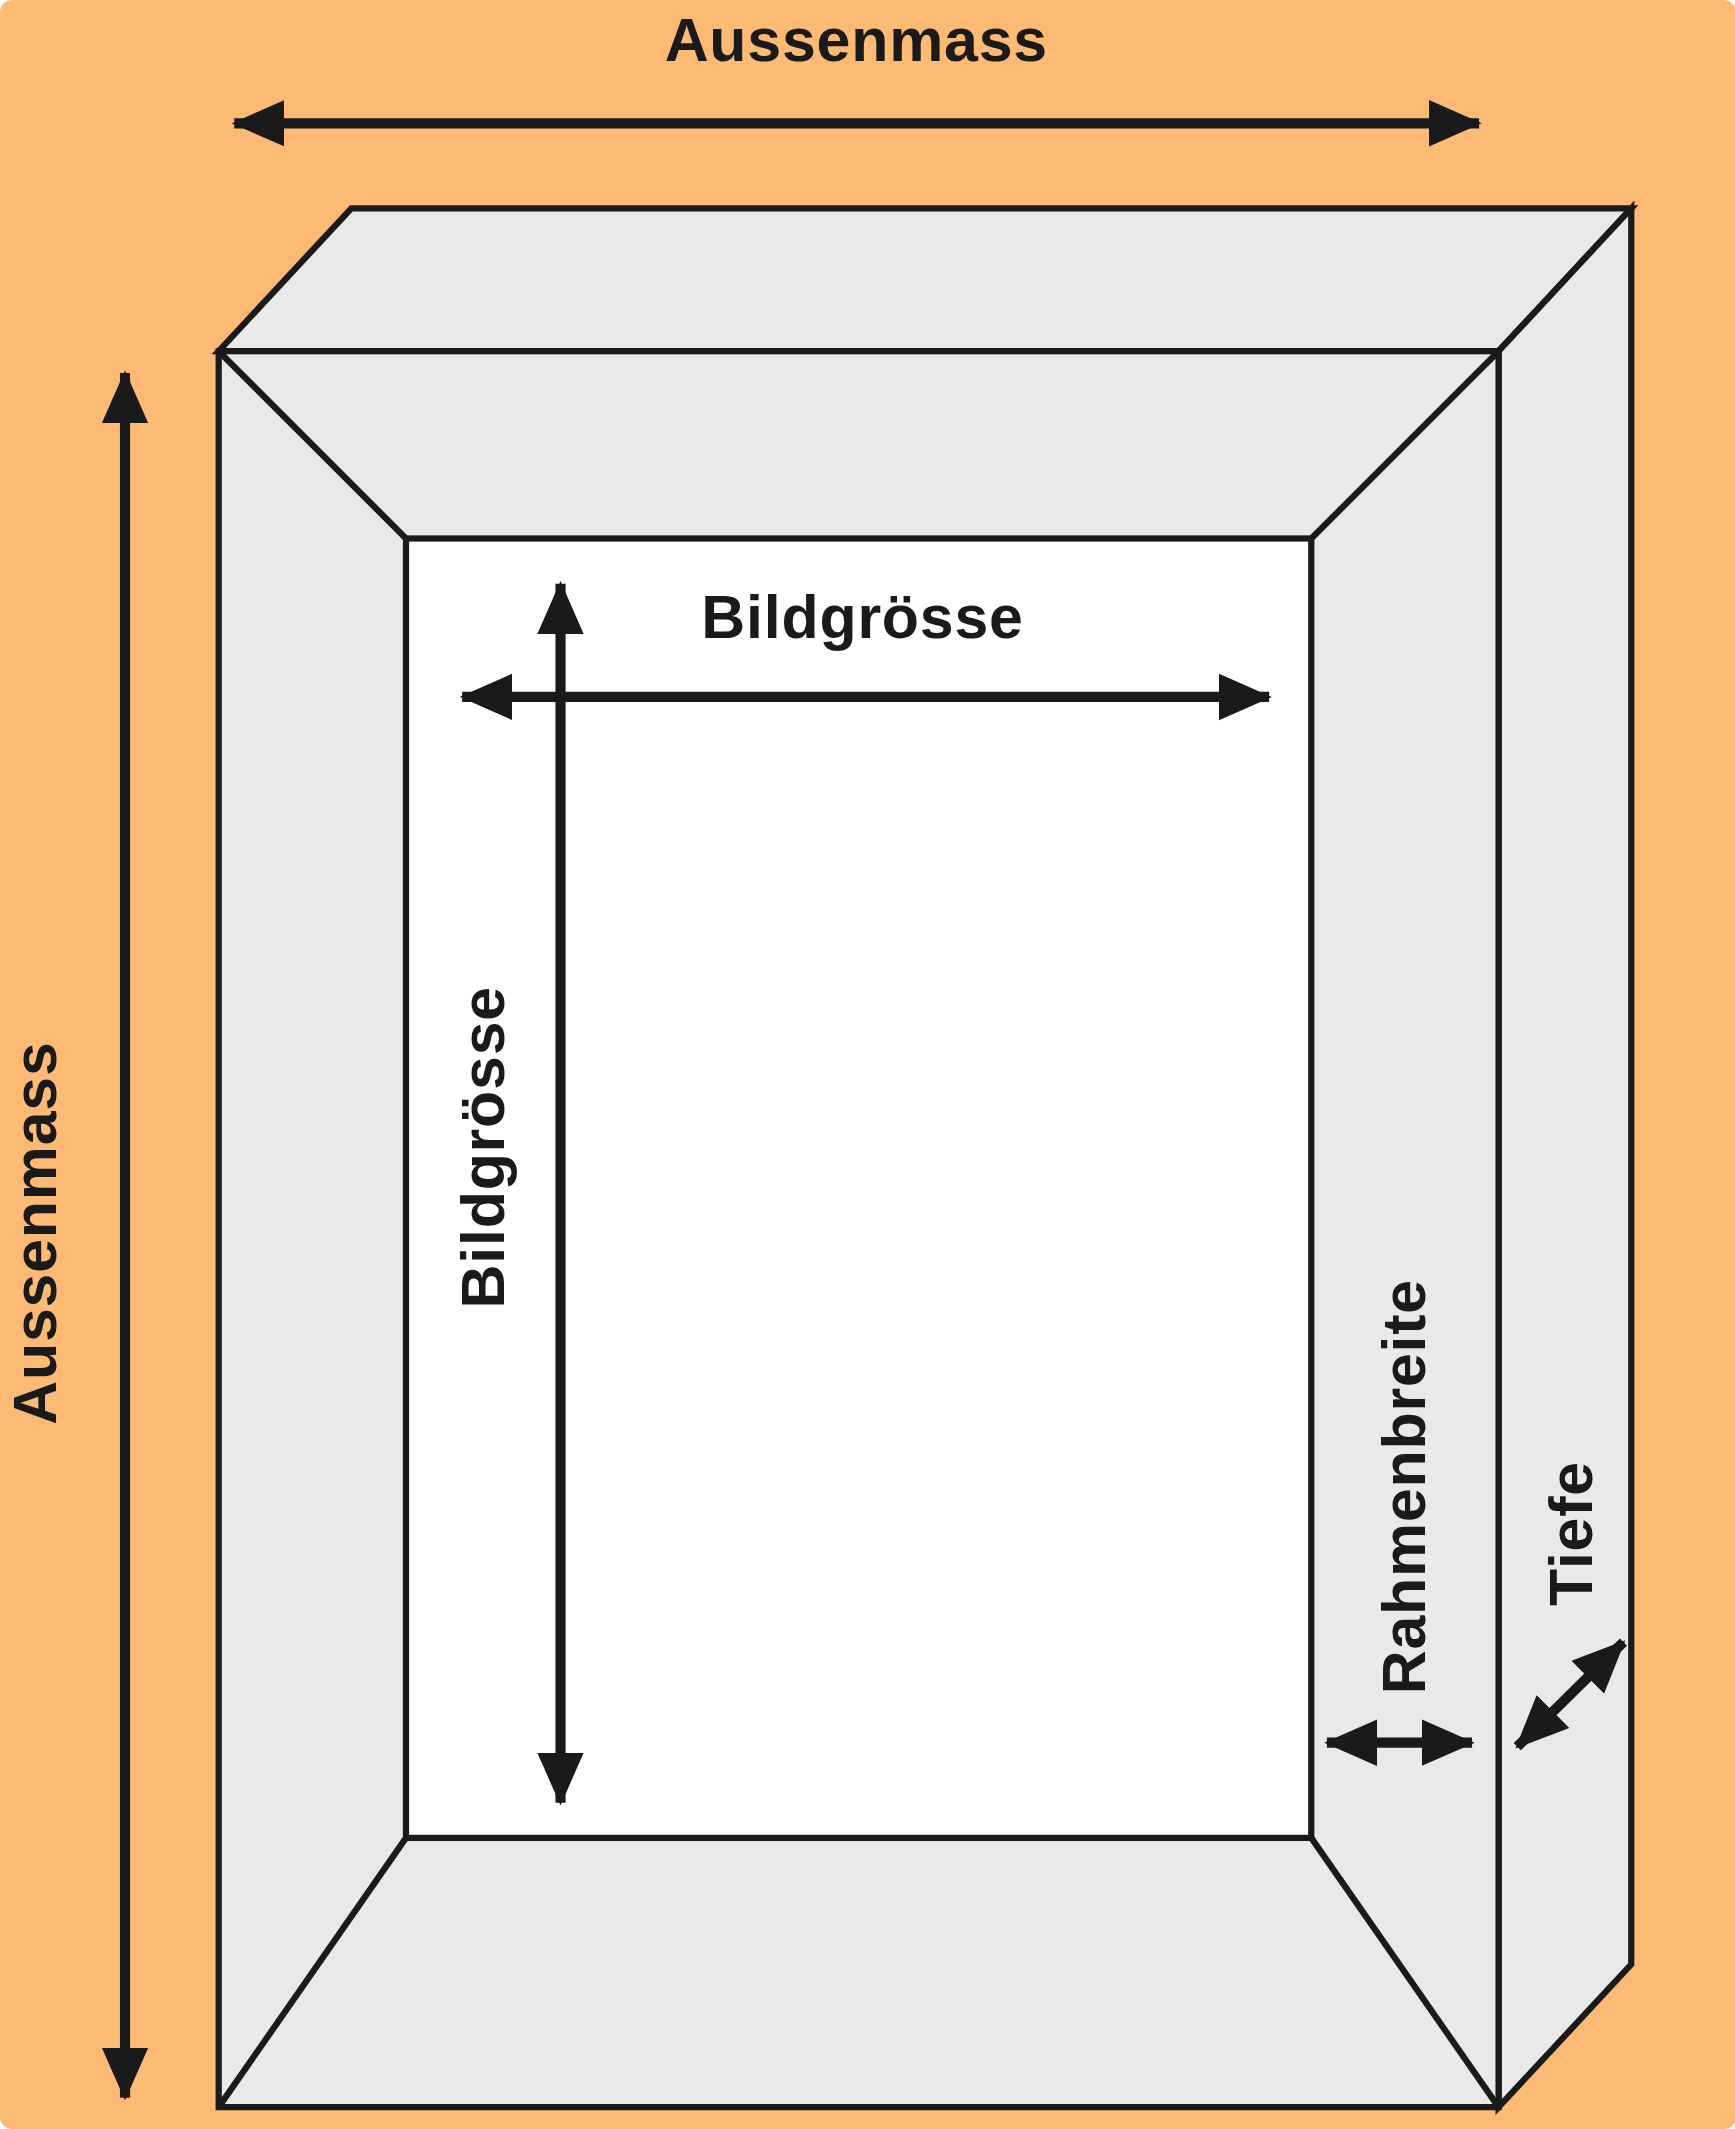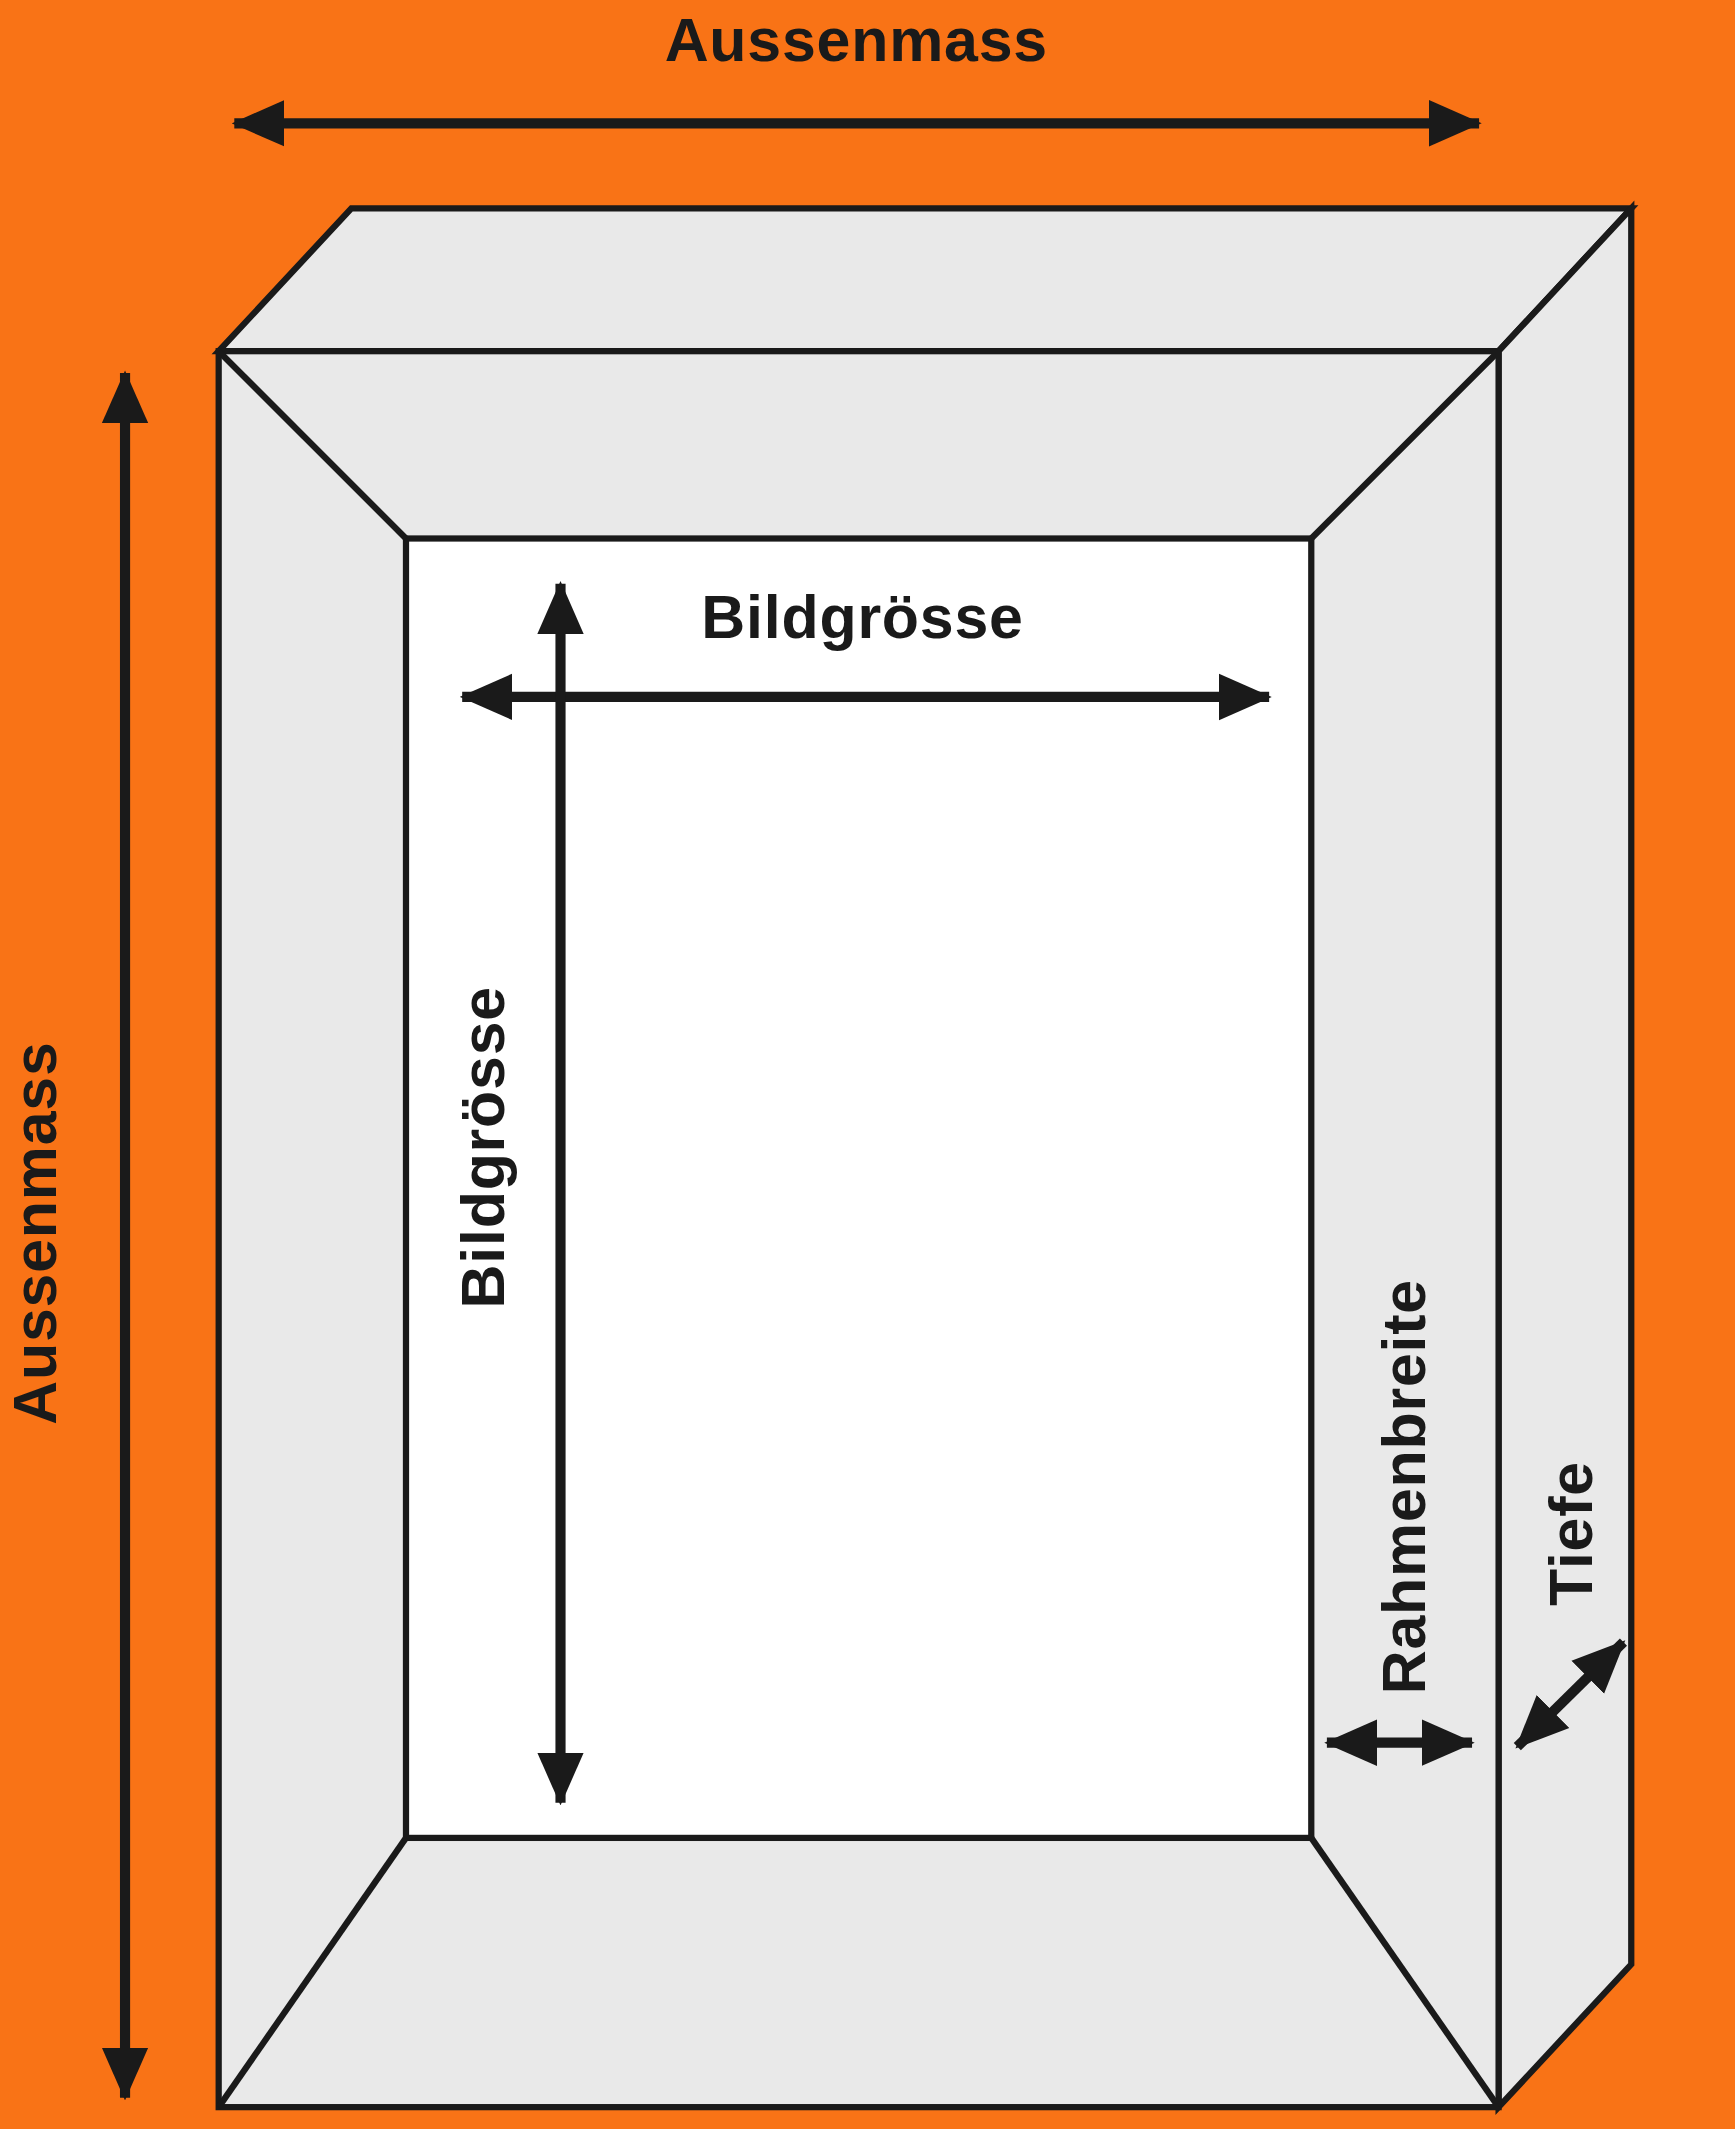--- a/index.html
+++ b/index.html
@@ -9,21 +9,22 @@
   }
   body {
     width: 1736px;
     height: 2129px;
     font-family: "Liberation Sans", "DejaVu Sans", sans-serif;
   }
   .stage {
     width: 1736px;
     height: 2129px;
     position: relative;
-    background: #f97316;
+    background: #fdba74;
+    border-radius: 12px;
   }
   svg text {
     font-family: "Liberation Sans", "DejaVu Sans", sans-serif;
     font-size: 78px;
     font-weight: 600;
     fill: #1a1a1a;
     letter-spacing: 1px;
   }
   .face {
     fill: #e9e9e9;

